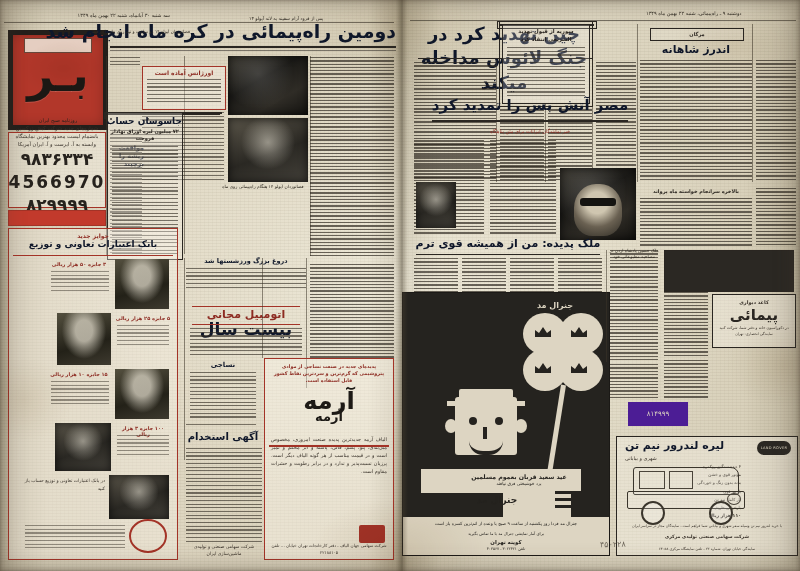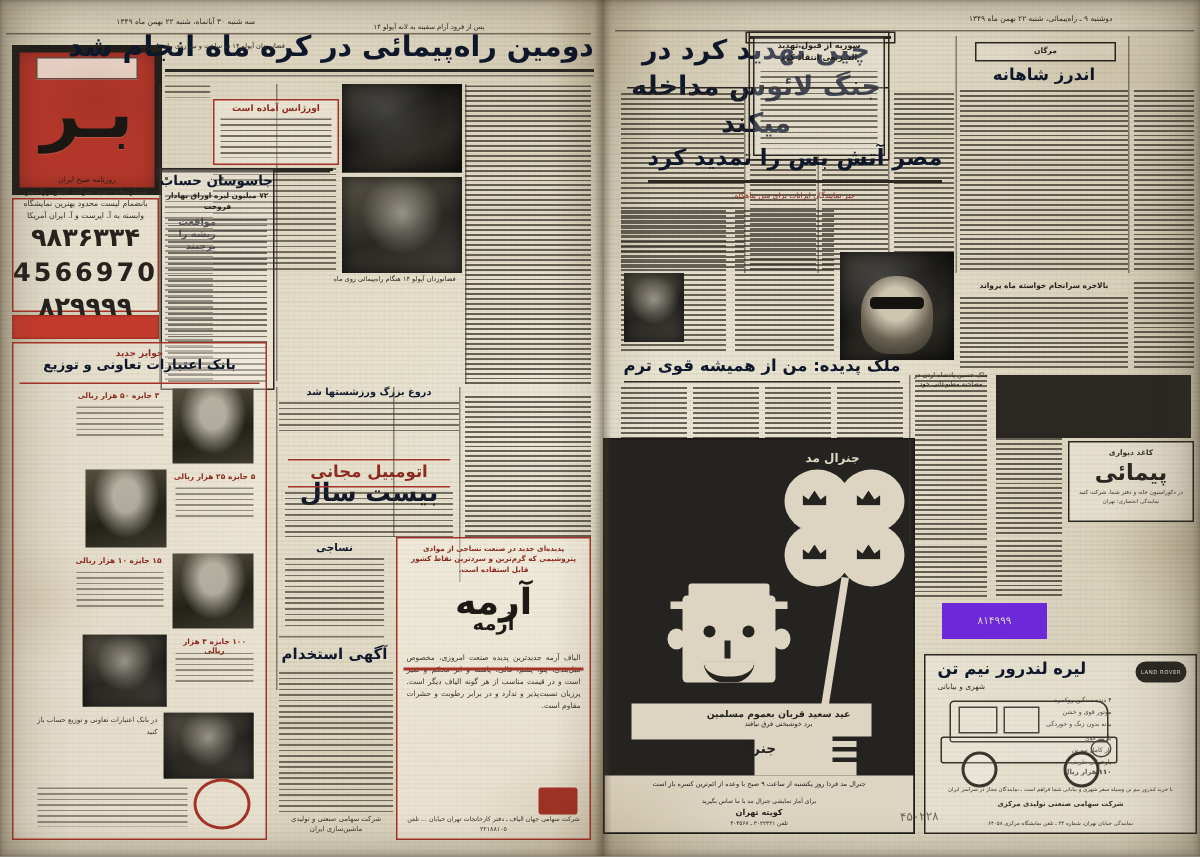--- a/index.html
+++ b/index.html
@@ -416,21 +416,21 @@
       <div class="cap-t" style="color:#ddd5c2;margin-top:26px;font-size:4px;">&nbsp;</div>
     </div>
 
     <div class="blkbox" style="position:absolute;top:294px;left:712px;width:82px;height:52px;background:rgba(255,252,244,.30);">
       <div class="cap-t" style="margin-top:4px;font-size:5px;font-weight:bold;">کاغذ دیواری</div>
       <div class="hl" style="position:relative;margin-top:1px;font-size:15px;color:#2a2621;">پیمائی</div>
       <div class="cap-t" style="margin:2px 4px 0;font-size:3.8px;">در دکوراسیون خانه و دفتر شما، شرکت کنید</div>
       <div class="cap-t" style="margin:1px 4px 0;font-size:3.6px;">نمایندگی انحصاری: تهران</div>
     </div>
 
-    <div style="position:absolute;top:402px;left:628px;width:70px;height:24px;background:#6d28d9;">
+    <div style="position:absolute;top:402px;left:628px;width:60px;height:24px;background:#4c1d95;">
       <div style="color:#ddd5c2;font-size:7px;text-align:center;line-height:24px;letter-spacing:1px;">۸۱۴۹۹۹</div>
     </div>
 
     <div class="blkbox" style="position:absolute;top:436px;left:616px;width:180px;height:118px;background:rgba(255,252,244,.30);">
       <div style="position:absolute;top:4px;right:6px;width:34px;height:14px;border-radius:7px;
            background:#2b2823;color:#ddd5c2;font-size:3.6px;text-align:center;line-height:14px;letter-spacing:.3px;">LAND ROVER</div>
       <div class="hl" style="position:absolute;top:3px;left:8px;width:120px;font-size:11px;text-align:left;">لیره لندرور نیم تن</div>
       <div class="cap-t" style="position:absolute;top:18px;left:8px;width:120px;text-align:left;font-size:5px;">شهری و بیابانی</div>
 
       <div class="cap-t" style="position:absolute;top:26px;left:14px;width:110px;text-align:right;font-size:4.2px;line-height:1.95;">

